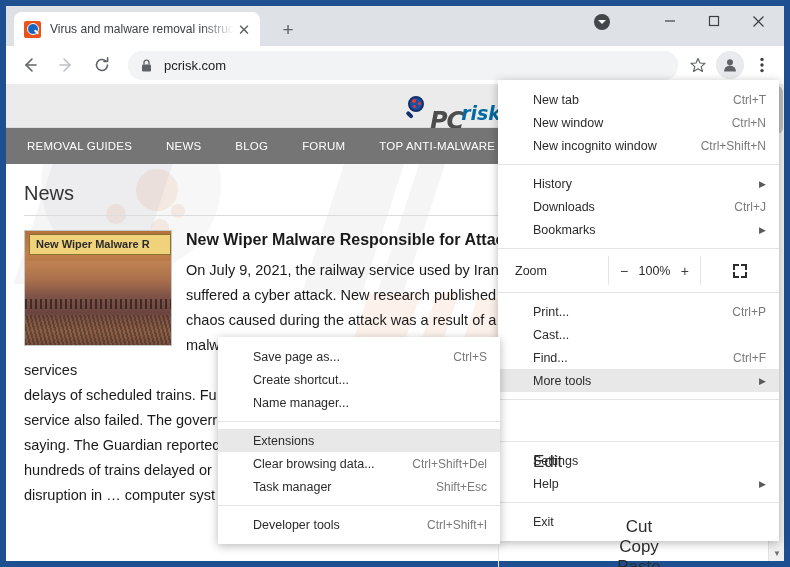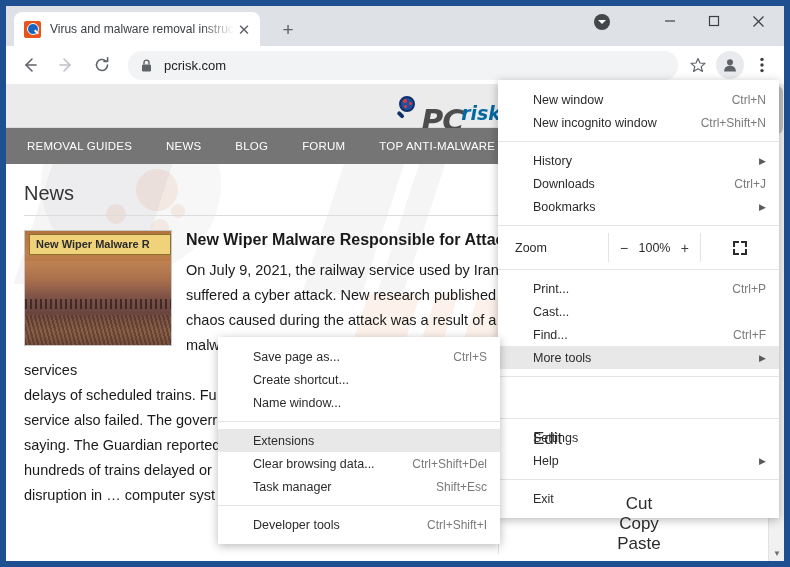--- a/index.html
+++ b/index.html
@@ -240,21 +240,21 @@
     width: 8px; height: 3.5px;
     background: #11306b;
     transform: rotate(45deg);
     transform-origin: left center;
     border-radius: 2px;
   }
   .logo-pc {
     font-family: "DejaVu Sans", sans-serif;
     font-weight: bold;
     font-style: italic;
-    font-size: 30px;
+    font-size: 24px;
     color: #4d4d4d;
     letter-spacing: -1px;
     line-height: 30px;
     margin-top: 28px;
   }
   .logo-risk {
     font-family: "DejaVu Sans", sans-serif;
     font-weight: bold;
     font-style: italic;
     font-size: 19px;
@@ -627,20 +627,24 @@
 
     <div class="vscroll">
       <div class="vscroll-thumb"></div>
       <div class="vscroll-down" style="font-size:8px;">▼</div>
     </div>
   </div>
 
   <div class="menu main-menu">
 
     <div class="mi">
+      <span class="lbl">New tab</span>
+      <span class="acc">Ctrl+T</span>
+    </div>
+    <div class="mi">
       <span class="lbl">New window</span>
       <span class="acc">Ctrl+N</span>
     </div>
     <div class="mi">
       <span class="lbl">New incognito window</span>
       <span class="acc">Ctrl+Shift+N</span>
     </div>
 
     <div class="msep"></div>
 
@@ -726,21 +730,21 @@
   <div class="menu sub-menu">
     <div class="mi">
       <span class="lbl">Save page as...</span>
       <span class="acc">Ctrl+S</span>
     </div>
     <div class="mi">
       <span class="lbl">Create shortcut...</span>
       <span class="acc"></span>
     </div>
     <div class="mi">
-      <span class="lbl">Name window...</span>
+      <span class="lbl">Name manager...</span>
       <span class="acc"></span>
     </div>
 
     <div class="msep"></div>
 
     <div class="mi hl">
       <span class="lbl">Extensions</span>
       <span class="acc"></span>
     </div>
     <div class="mi">

